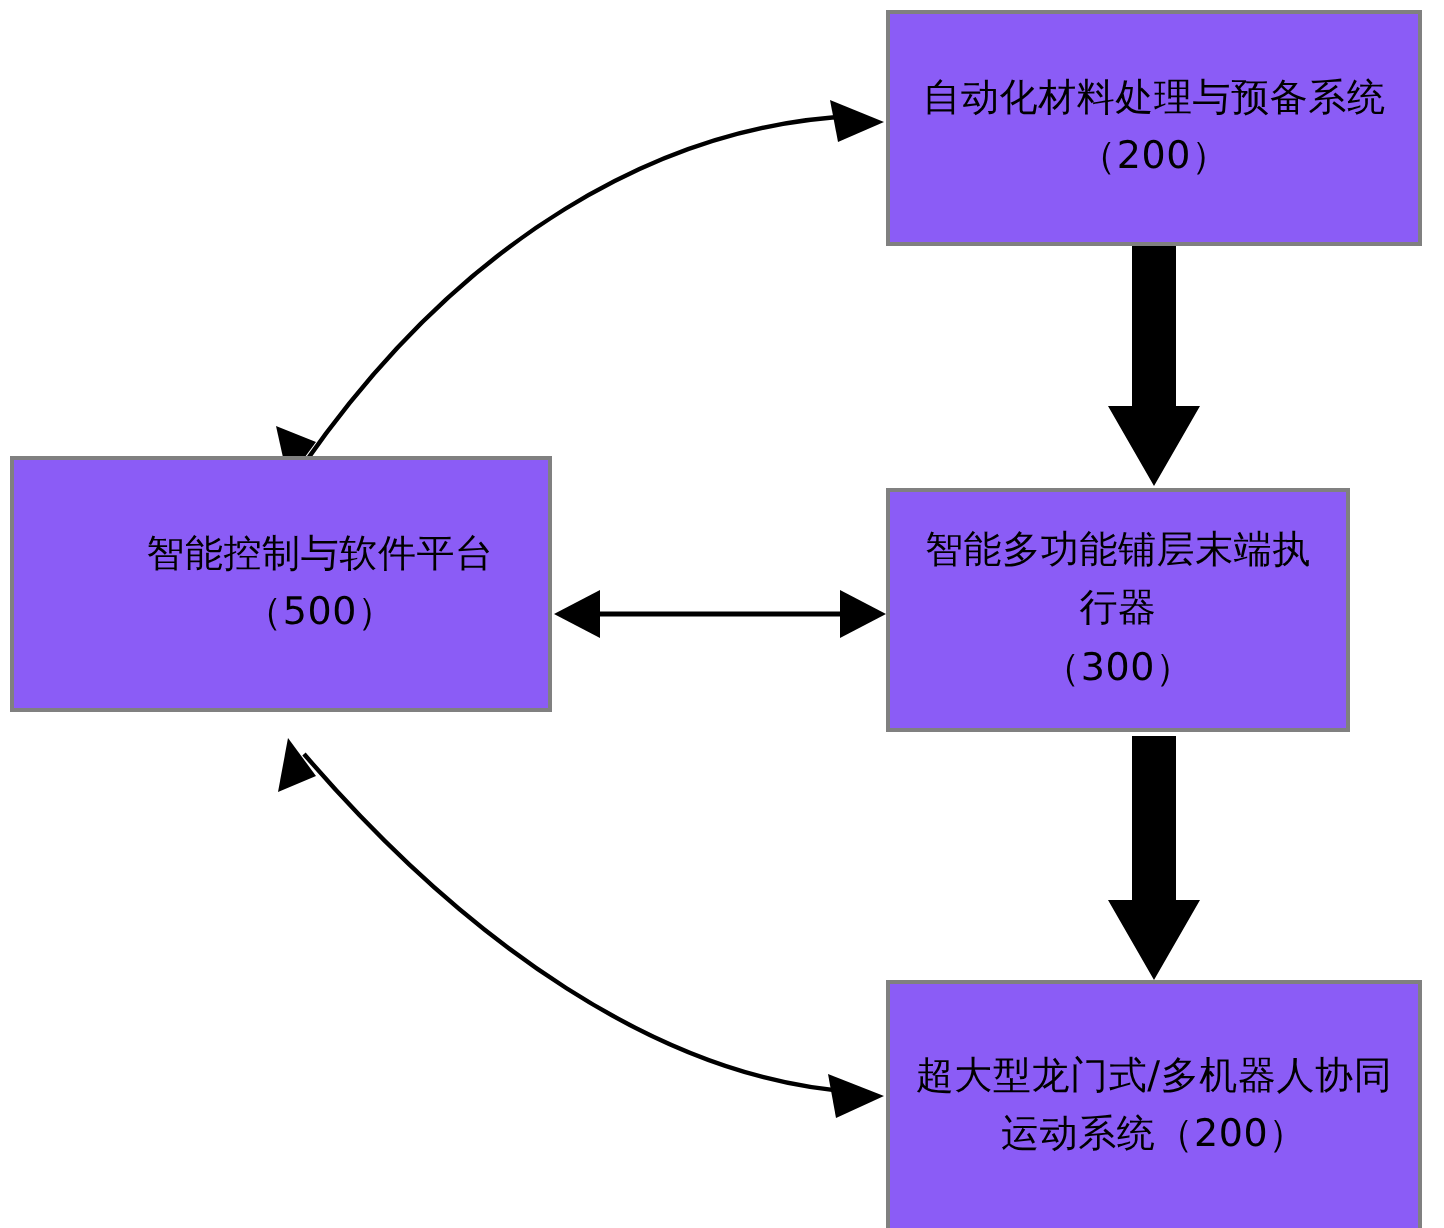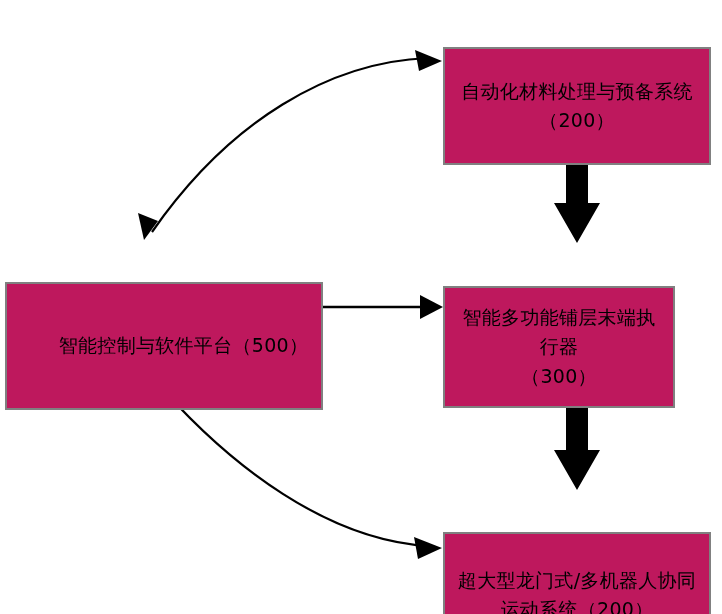--- a/index.html
+++ b/index.html
@@ -22,40 +22,39 @@
     left: 0;
     top: 0;
     width: 722px;
     height: 614px;
     pointer-events: none;
   }
   .node-box {
     position: absolute;
     box-sizing: border-box;
     border: 2px solid #808080;
-    background: #be185d;
+    background: #8b5cf6;
     display: flex;
     align-items: center;
     justify-content: center;
     text-align: center;
-    margin-top: 42px;
   }
   .node-label {
     color: #000000;
     font-size: 19px;
     line-height: 1.55;
     letter-spacing: 0.3px;
     padding: 0 10px;
     white-space: pre-line;
   }
   
   #node-200 { left: 443px; top: 5px;   width: 268px; height: 118px; }
   #node-300 { left: 443px; top: 244px; width: 232px; height: 122px; }
   #node-400 { left: 443px; top: 490px; width: 268px; height: 126px; }
-  #node-500 { left: 5px;   top: 240px; width: 318px; height: 128px; padding-left: 39px; }
+  #node-500 { left: 5px;   top: 228px; width: 271px; height: 128px; padding-left: 39px; }
 </style>
 </head>
 <body>
 
 <div id="diagram-root">
 
   <svg id="edge-layer" viewBox="0 0 722 614" width="722" height="614" xmlns="http://www.w3.org/2000/svg">
 
     <g>
       <path d="M 152,232 C 230,120 330,62 428,58" fill="none" stroke="#000000" stroke-width="2.2" stroke-linecap="butt"></path>

